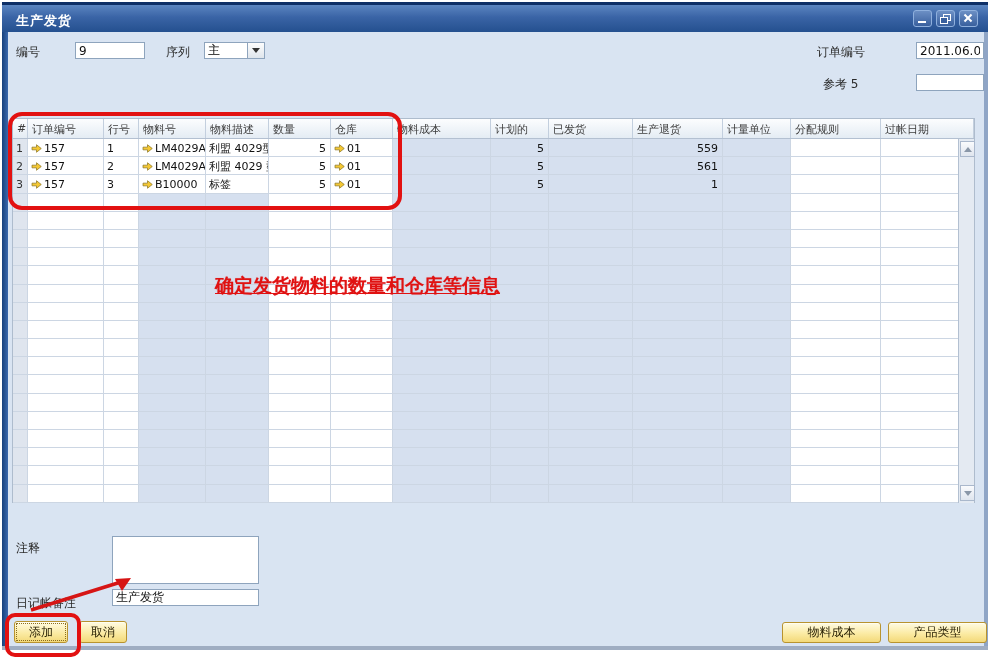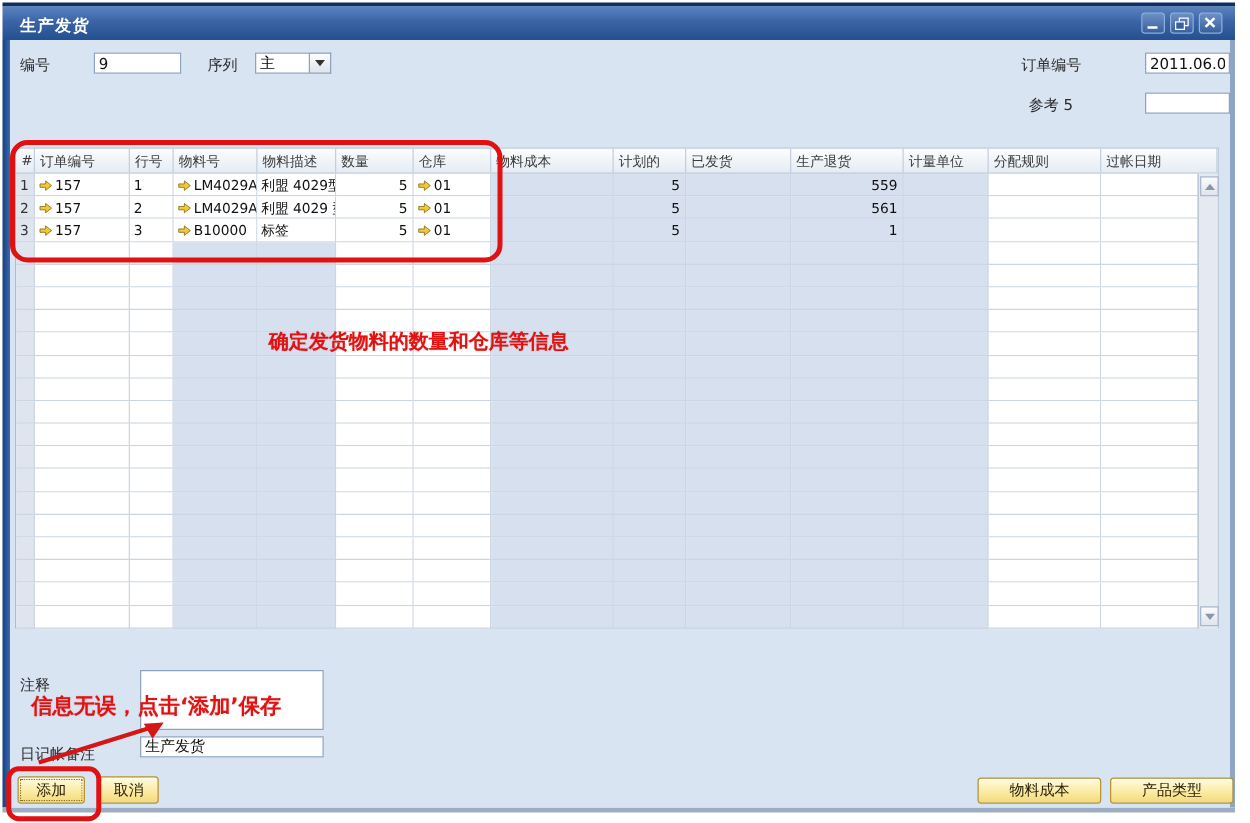--- a/index.html
+++ b/index.html
@@ -488,20 +488,19 @@
   <span class="lbl" style="left:16px;top:595px;">日记帐备注</span>
   <input class="tinput" style="left: 112px; top: 589px; width: 147px;" value="生产发货">
 
   <button class="btn focused" style="left:14px;top:621px;width:54px;height:22px;">添加</button>
   <button class="btn" style="left:79px;top:621px;width:48px;height:22px;">取消</button>
   <button class="btn" style="left:782px;top:622px;width:99px;height:21px;">物料成本</button>
   <button class="btn" style="left:888px;top:622px;width:99px;height:21px;">产品类型</button>
 
   <div class="red-box" style="left:8px;top:112px;width:386px;height:90px;"></div>
   <div class="red-box" style="left:5px;top:613px;width:68px;height:36px;border-radius:10px;"></div>
-  <span class="red-note" style="left:215px;top:263px;font-size:16px;">确定发货物料的数量和仓库等信息</span>
-  <span class="red-note" style="left:25px;top:553px;font-size:17px;">信息无误，点击‘添加’保存</span>
+  <span class="red-note" style="left:215px;top:273px;font-size:19px;text-decoration:underline;">确定发货物料的数量和仓库等信息</span>
   <svg class="anno-svg" style="left:25px;top:570px;" width="115" height="46">
     <line x1="6" y1="40" x2="96" y2="12" stroke="#d61515" stroke-width="3.5"></line>
     <polygon points="106,8 90,9 97,21" fill="#d61515"></polygon>
   </svg>
 
 </div>
 
 </body></html>

